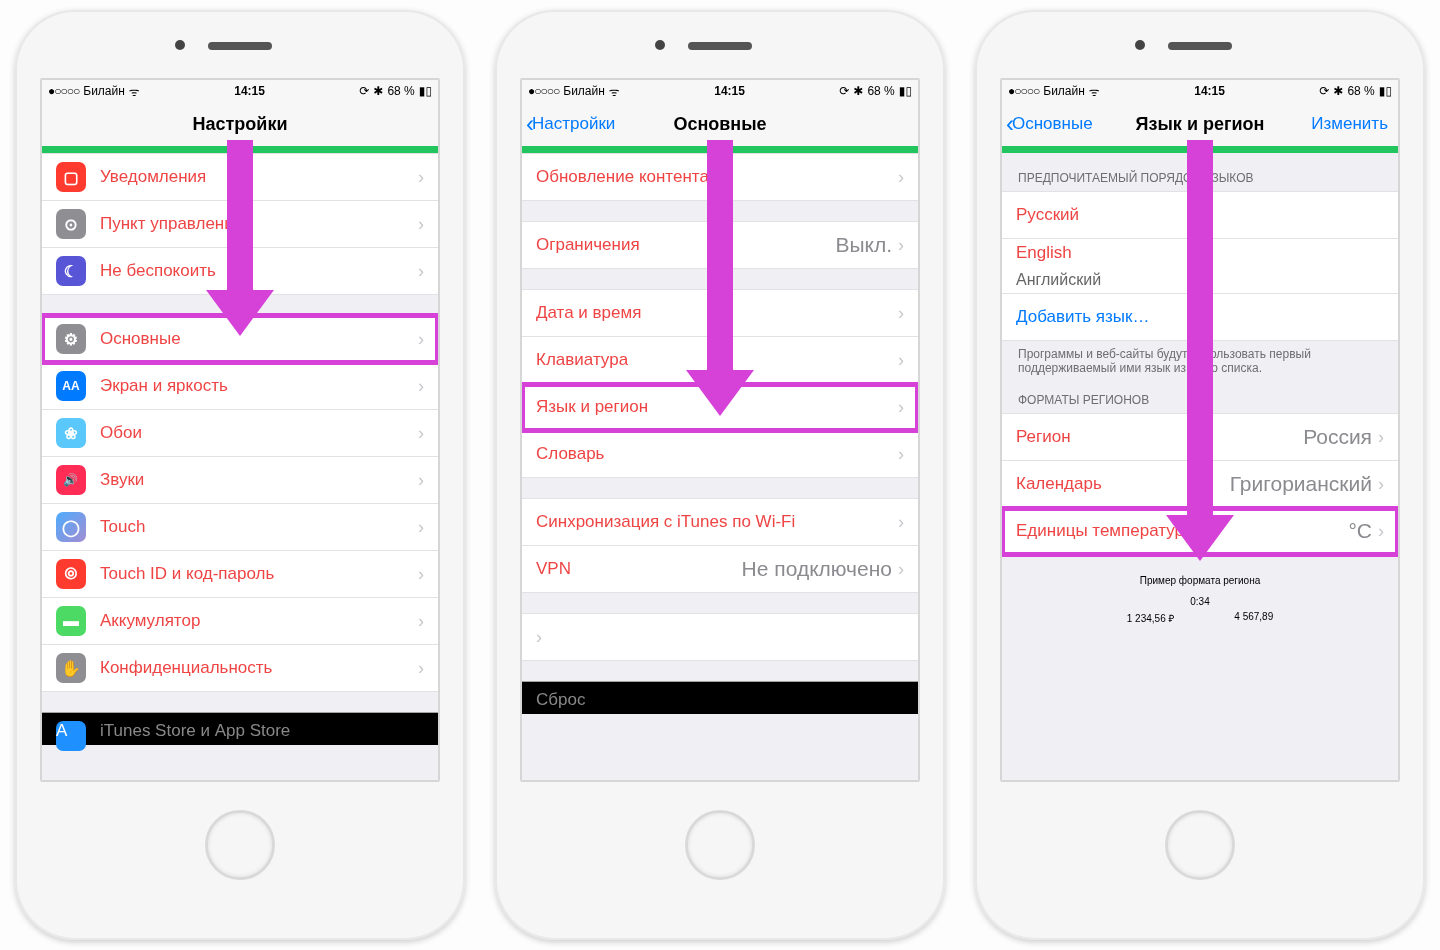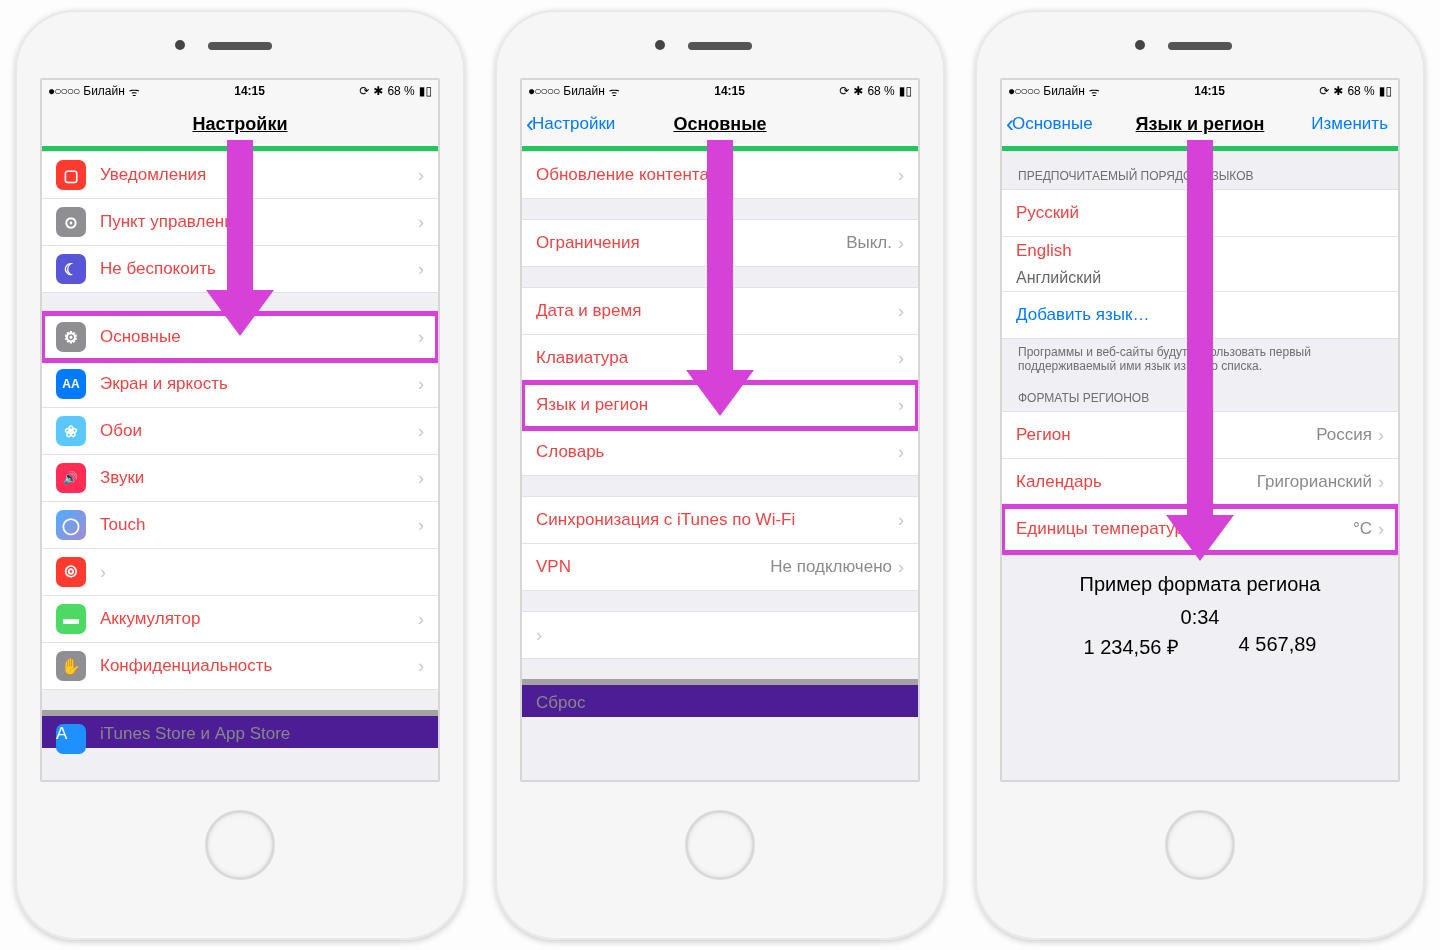--- a/index.html
+++ b/index.html
@@ -63,26 +63,25 @@
     align-items: center;
     justify-content: space-between;
     padding: 0 6px;
     color: #000;
   }
   .status-bar .left, .status-bar .right { display:flex; align-items:center; gap:4px; }
   .status-bar .dots { letter-spacing:-1px; }
   .nav-bar {
     height: 44px;
     background: #f7f7f8;
-    border-bottom: 5px solid #22c55e;
+    border-bottom: 7px solid #22c55e;
     display: flex;
     align-items: center;
     justify-content: center;
     position: relative;
-    text-decoration: underline;
   }
   .nav-title { font-weight: 600; font-size: 18px; }
   .nav-back {
     position: absolute; left: 4px; top: 0; bottom: 0;
     display: flex; align-items: center;
     color: #007aff; font-size: 17px;
   }
   .nav-edit {
     position: absolute; right: 10px; top: 0; bottom: 0;
     display:flex;align-items:center;
@@ -110,34 +109,34 @@
   }
   .row:first-child { border-top: 1px solid #e2e2e4; }
   .row .icon {
     width: 30px; height: 30px; border-radius: 7px;
     margin-right: 14px;
     display:flex;align-items:center;justify-content:center;
     color:#fff; font-size:16px; font-weight:bold;
     flex-shrink:0;
   }
   .row .label { flex: 1; color:#ef4444; }
-  .row .value { color:#8a8a8f; font-size:17px; margin-right:6px; }
+  .row .value { color:#8a8a8f; font-size:21px; margin-right:6px; }
   .row .sub { font-size:16px; color:#666; }
   .row .chev {
     color:#c7c7cc; font-size:18px;
   }
   .row-stack { flex-direction:column; align-items:flex-start; justify-content:center; padding-top:4px; padding-bottom:4px;}
   .row-link .label { color:#007aff; }
   .highlight {
     outline: 5px solid #d642d8;
     outline-offset: -3px;
     z-index:2;
   }
   .format-example {
-    text-align:center; font-size:20px; color:#000; padding:20px 10px;
+    text-align:center; font-size:10px; color:#000; padding:20px 10px;
   }
   .format-example .title { font-weight:400; margin-bottom:10px;}
   .format-example .line { margin:2px 0;}
   .format-example .nums { display:flex; justify-content:center; gap:60px; margin-top:4px;}
 
   
   .arrow {
     position:absolute;
     left: 50%;
     transform: translateX(-50%);
@@ -150,21 +149,21 @@
     margin: 0 auto;
   }
   .arrow-head {
     width: 0; height: 0;
     border-left: 34px solid transparent;
     border-right: 34px solid transparent;
     border-top: 46px solid #d642d8;
     margin: 0 auto;
   }
   .partial-row {
-    background:#4c1d95; height:24px; border-top:6px solid #a3a3a3;
+    background:#000000; height:24px; border-top:1px solid #a3a3a3;
     padding: 8px 14px 0; font-size:17px; display:flex; align-items:flex-start;
   }
   .partial-row .icon { width:30px;height:30px;border-radius:7px;margin-right:14px;flex-shrink:0;}
 </style>
 </head>
 <body>
 
 <div class="phone">
   <div class="sensor"></div>
   <div class="speaker"></div>
@@ -225,20 +224,21 @@
             <div class="label">Звуки</div>
             <div class="chev">›</div>
           </div>
           <div class="row">
             <div class="icon" style="background: linear-gradient(135deg, rgb(79, 172, 254), rgb(161, 140, 209)); font-size: 16px;">◯</div>
             <div class="label">Touch</div>
             <div class="chev">›</div>
           </div>
           <div class="row">
             <div class="icon" style="background: rgb(255, 59, 48); font-size: 16px;">⦾</div>
+            <div class="label">Touch ID и код-пароль</div>
             <div class="chev">›</div>
           </div>
           <div class="row">
             <div class="icon" style="background: rgb(76, 217, 100); font-size: 16px;">▬</div>
             <div class="label">Аккумулятор</div>
             <div class="chev">›</div>
           </div>
           <div class="row">
             <div class="icon" style="background: rgb(142, 142, 147); font-size: 16px;">✋</div>
             <div class="label">Конфиденциальность</div>

